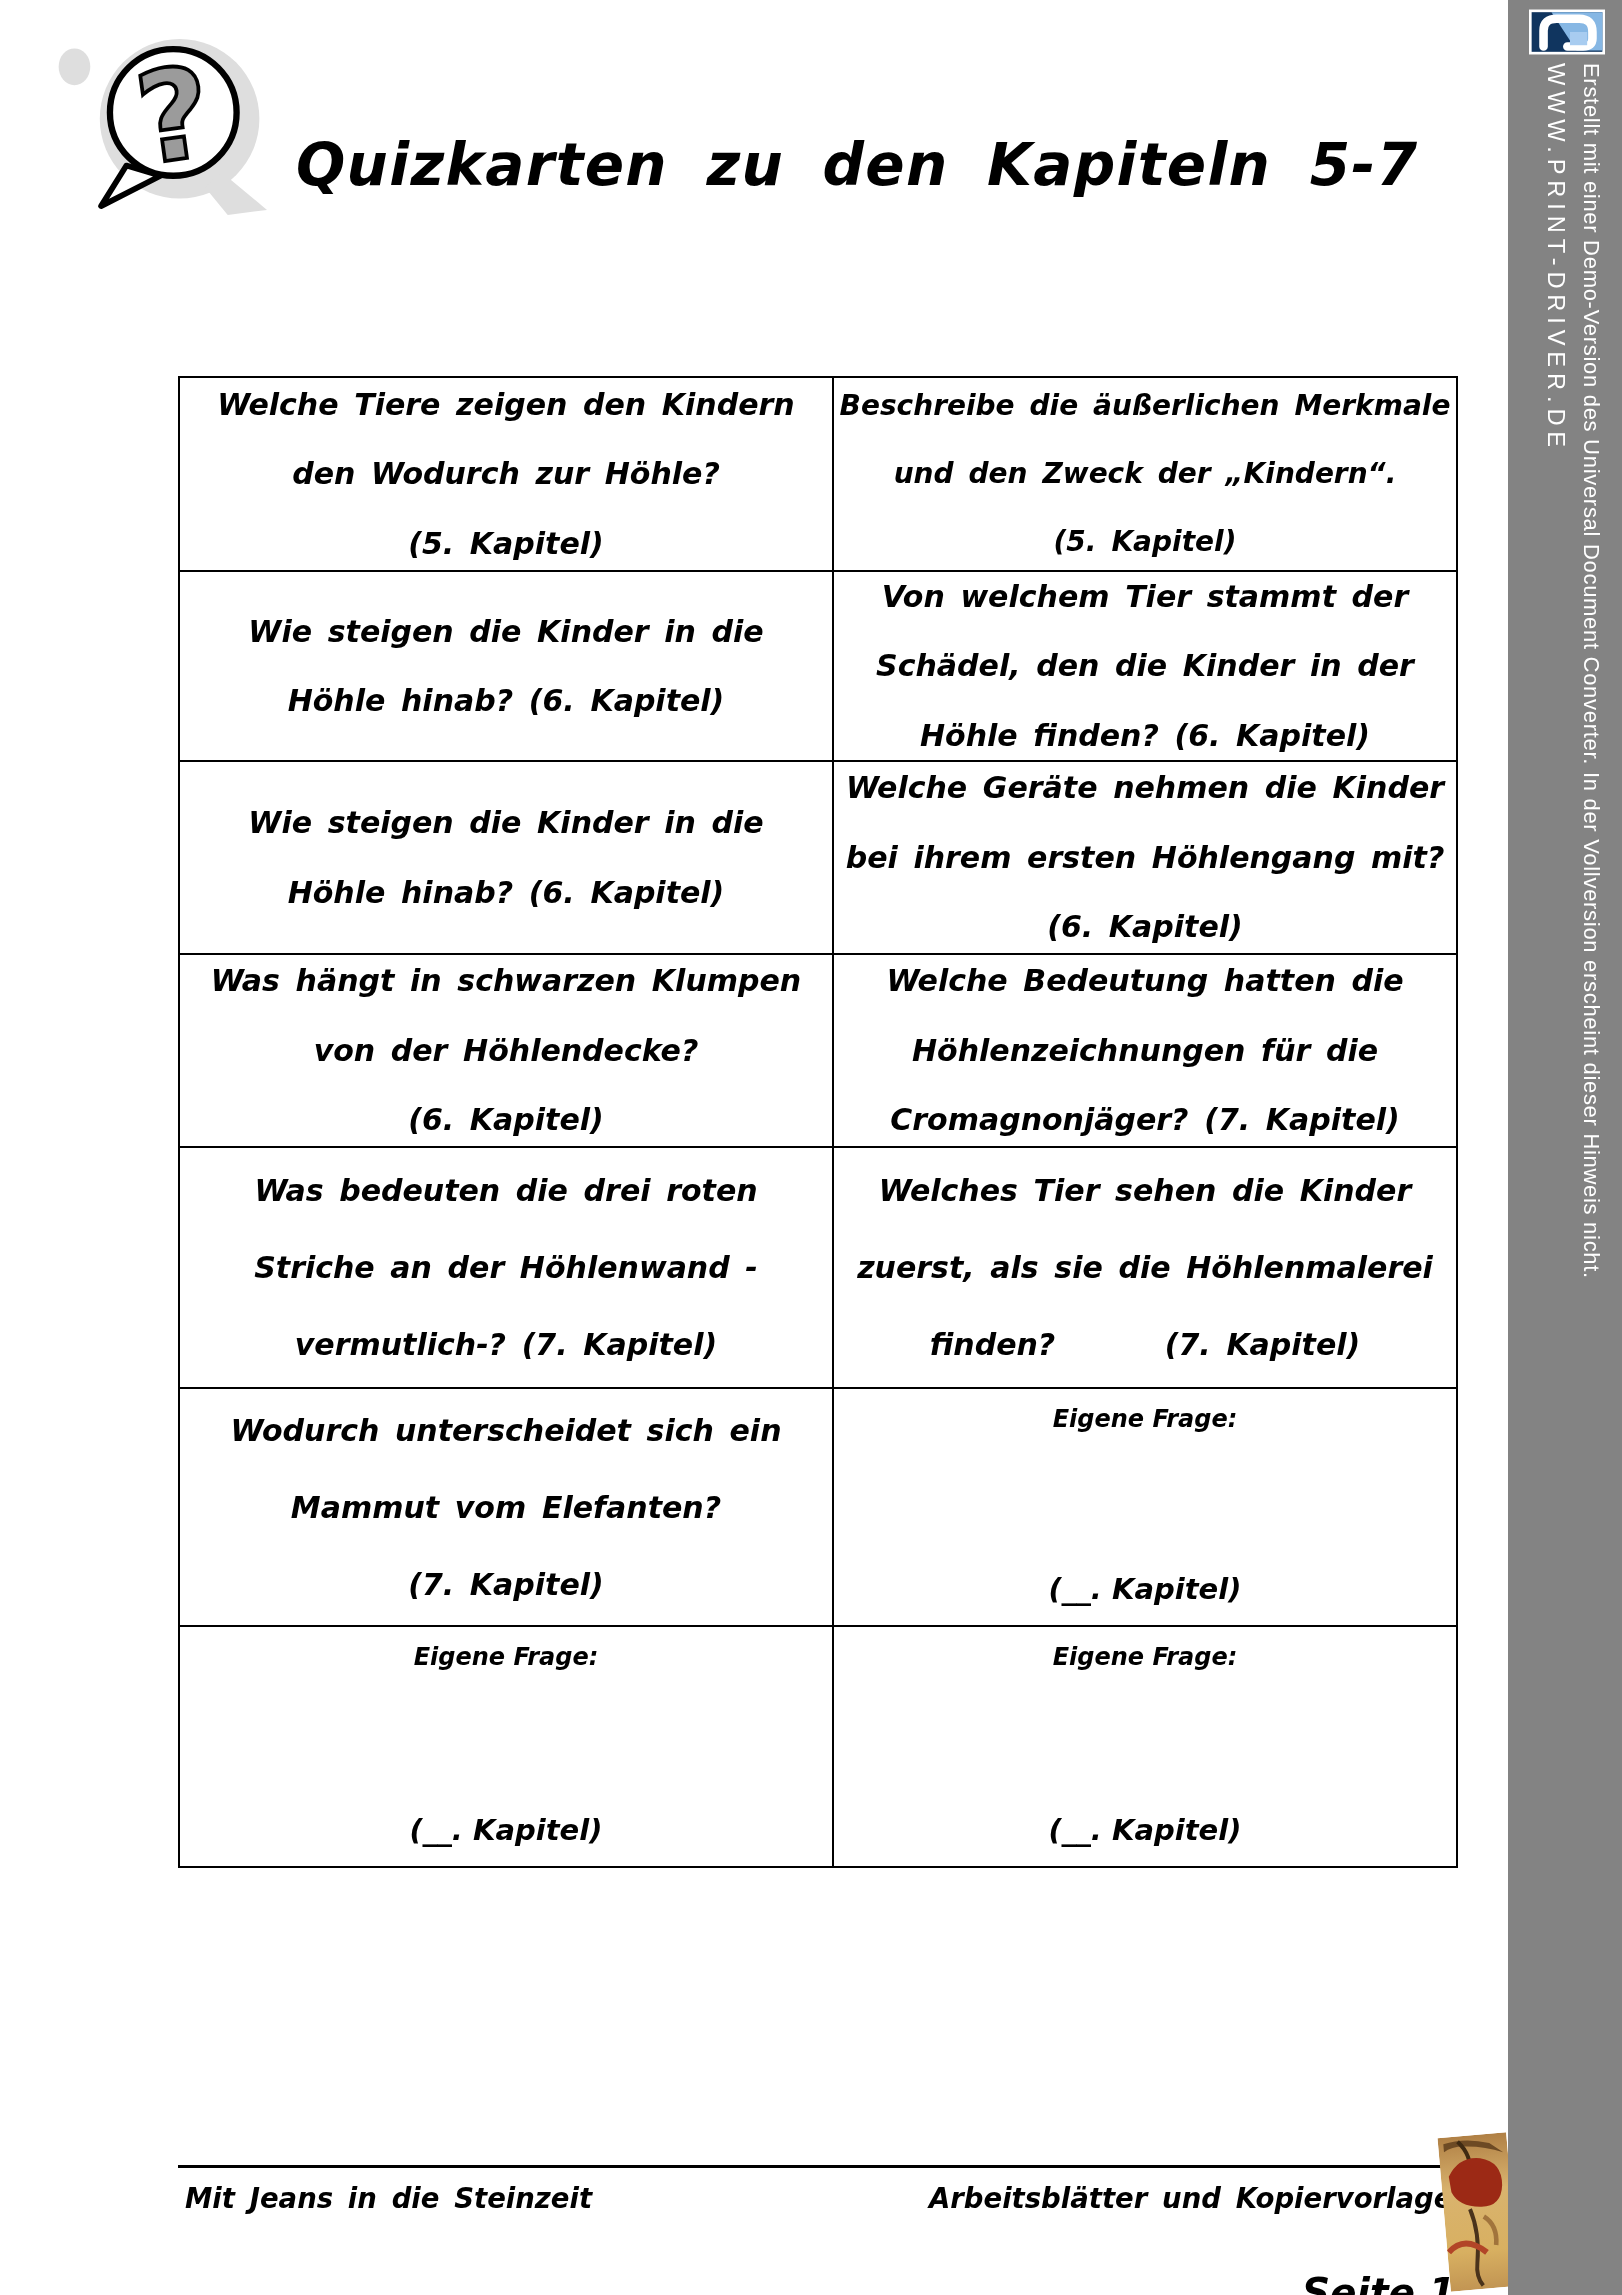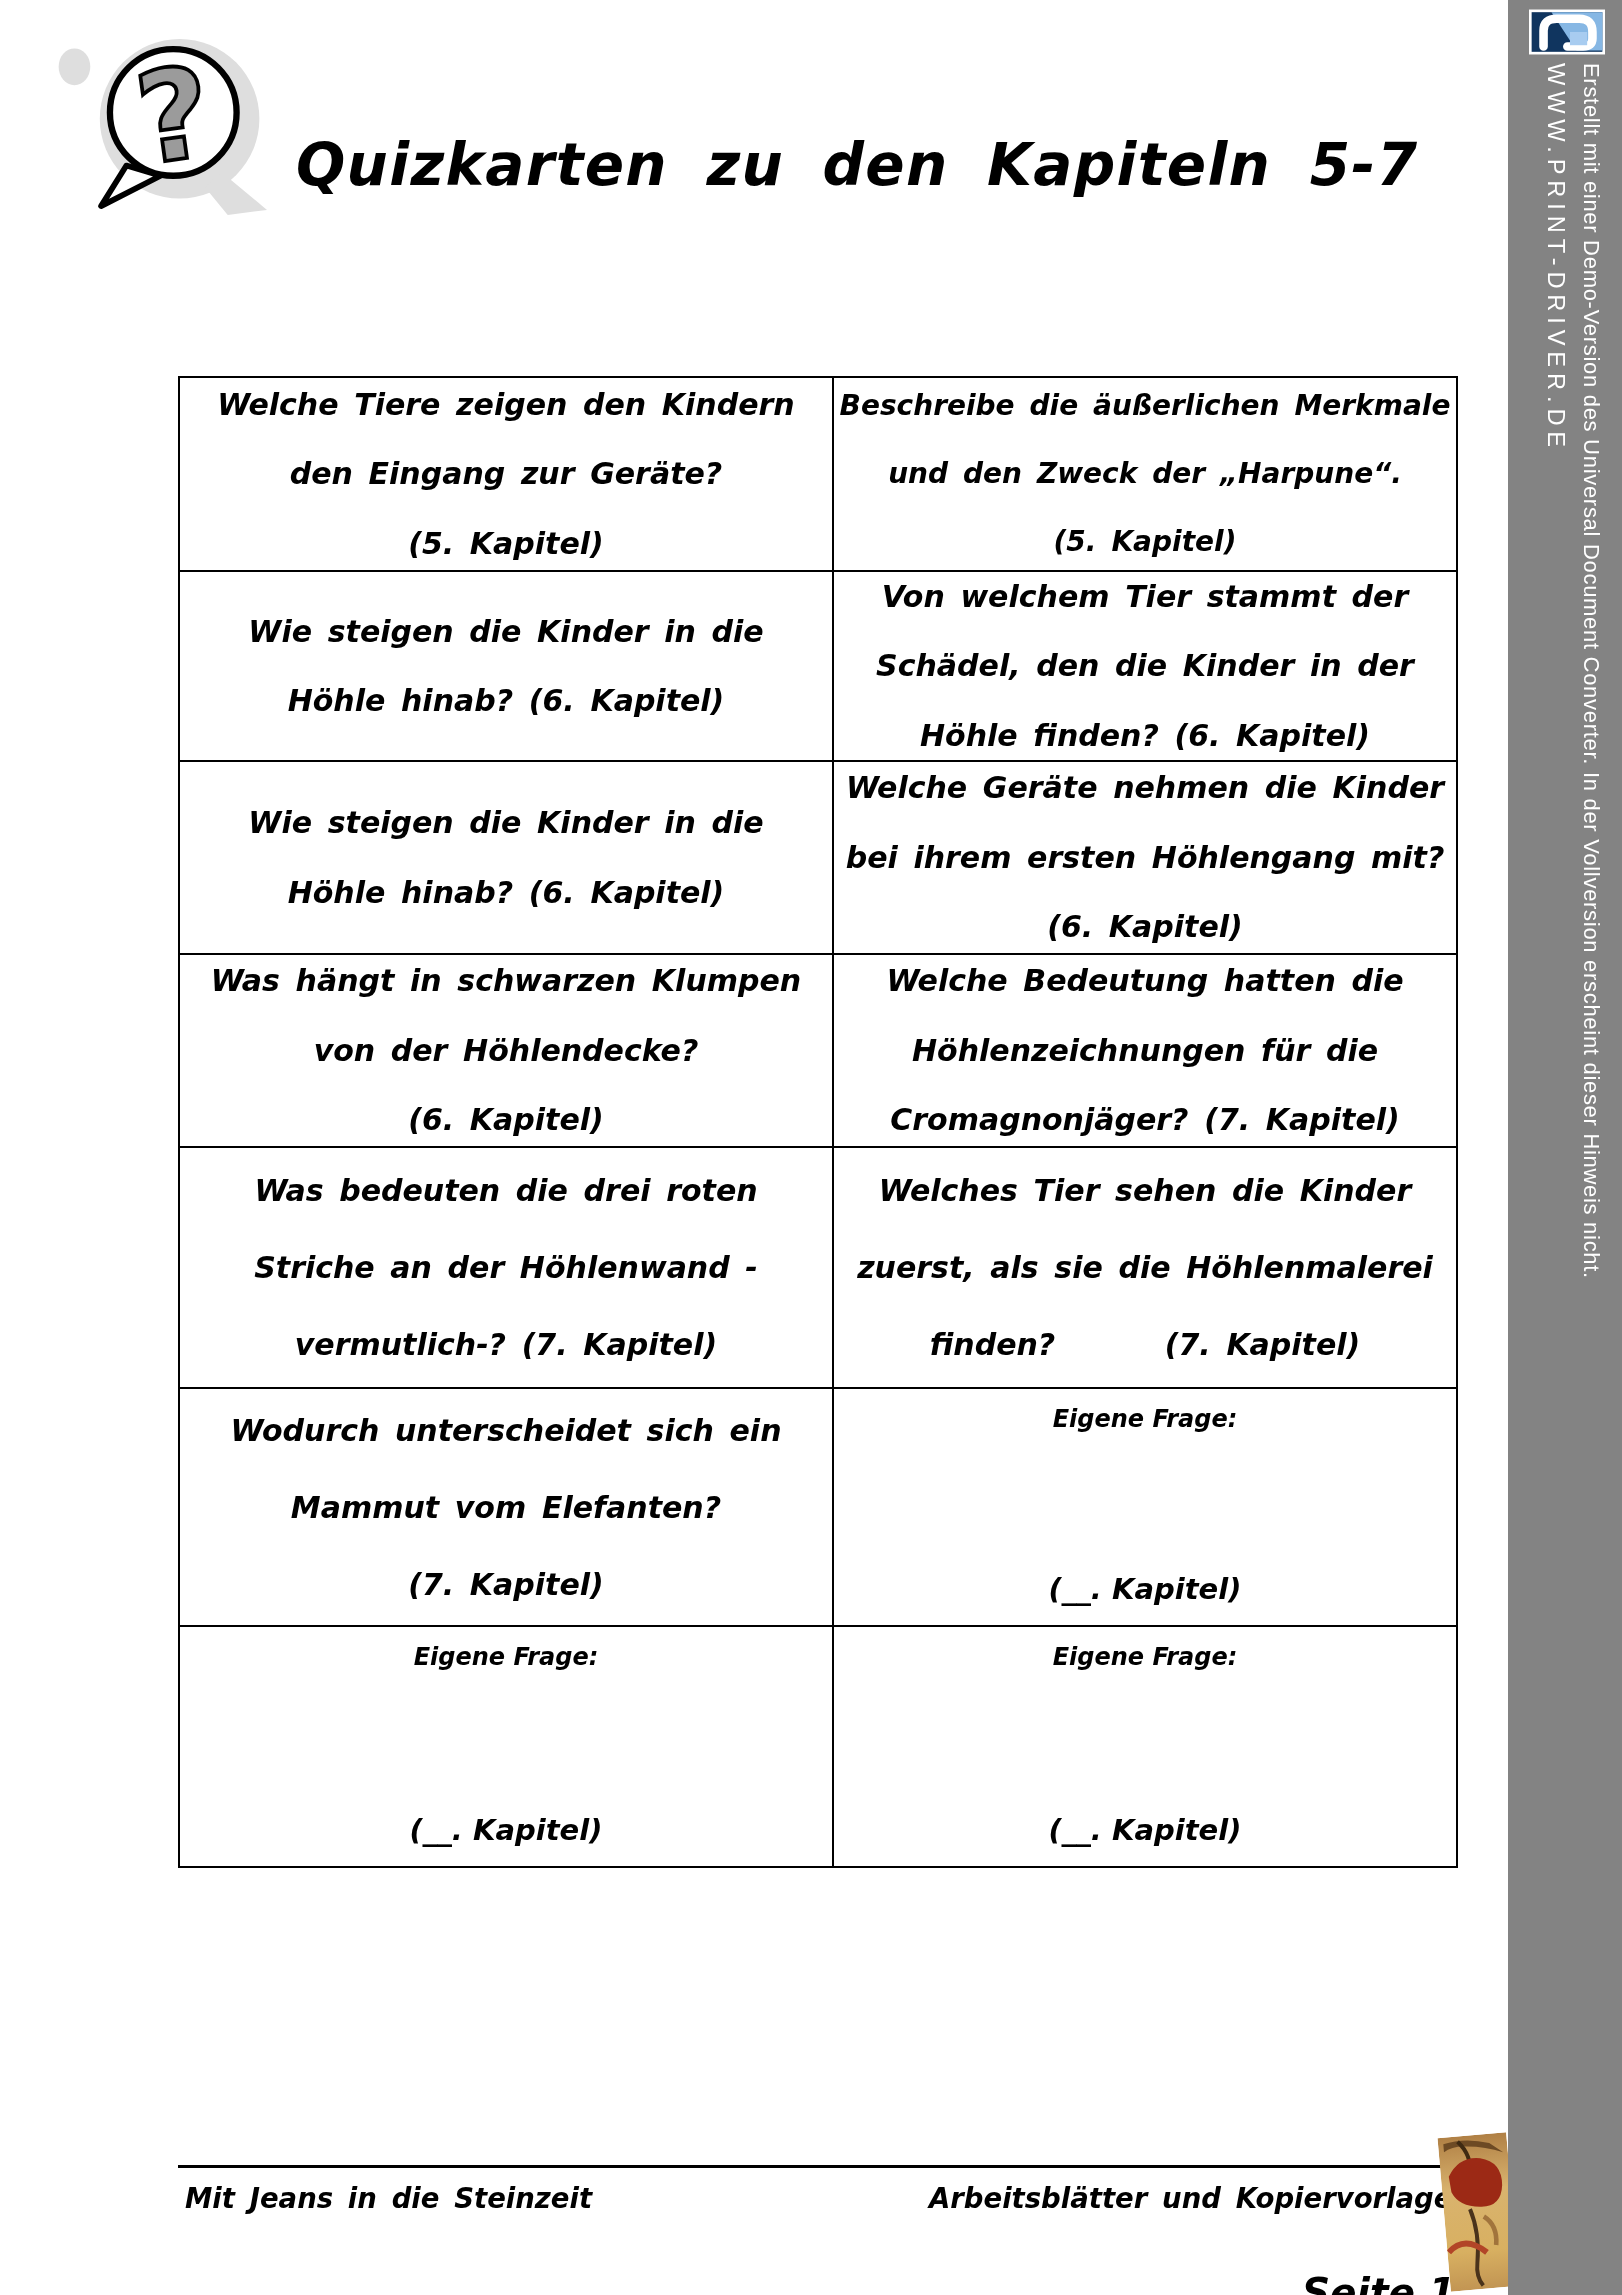--- a/index.html
+++ b/index.html
@@ -90,26 +90,26 @@
       <text x="184" y="212" text-anchor="middle" font-family="'DejaVu Sans', sans-serif" font-size="198" font-weight="bold" fill="#9b9b9b" stroke="#000000" stroke-width="6" transform="rotate(-8 184 150)">?</text>
     </svg>
   </div>
 
   <div class="title">Quizkarten zu den Kapiteln 5-7</div>
 
   <div class="qtable">
 
     <div class="cell">
       <div class="line">Welche Tiere zeigen den Kindern</div>
-      <div class="line">den Eingang zur Geräte?</div>
+      <div class="line">den Wodurch zur Höhle?</div>
       <div class="line">(5. Kapitel)</div>
     </div>
     <div class="cell last-col small">
       <div class="line">Beschreibe die äußerlichen Merkmale</div>
-      <div class="line">und den Zweck der „Harpune“.</div>
+      <div class="line">und den Zweck der „Kindern“.</div>
       <div class="line">(5. Kapitel)</div>
     </div>
 
     <div class="cell">
       <div class="line">Wie steigen die Kinder in die</div>
       <div class="line">Höhle hinab? (6. Kapitel)</div>
     </div>
     <div class="cell last-col">
       <div class="line">Von welchem Tier stammt der</div>
       <div class="line">Schädel, den die Kinder in der</div>

